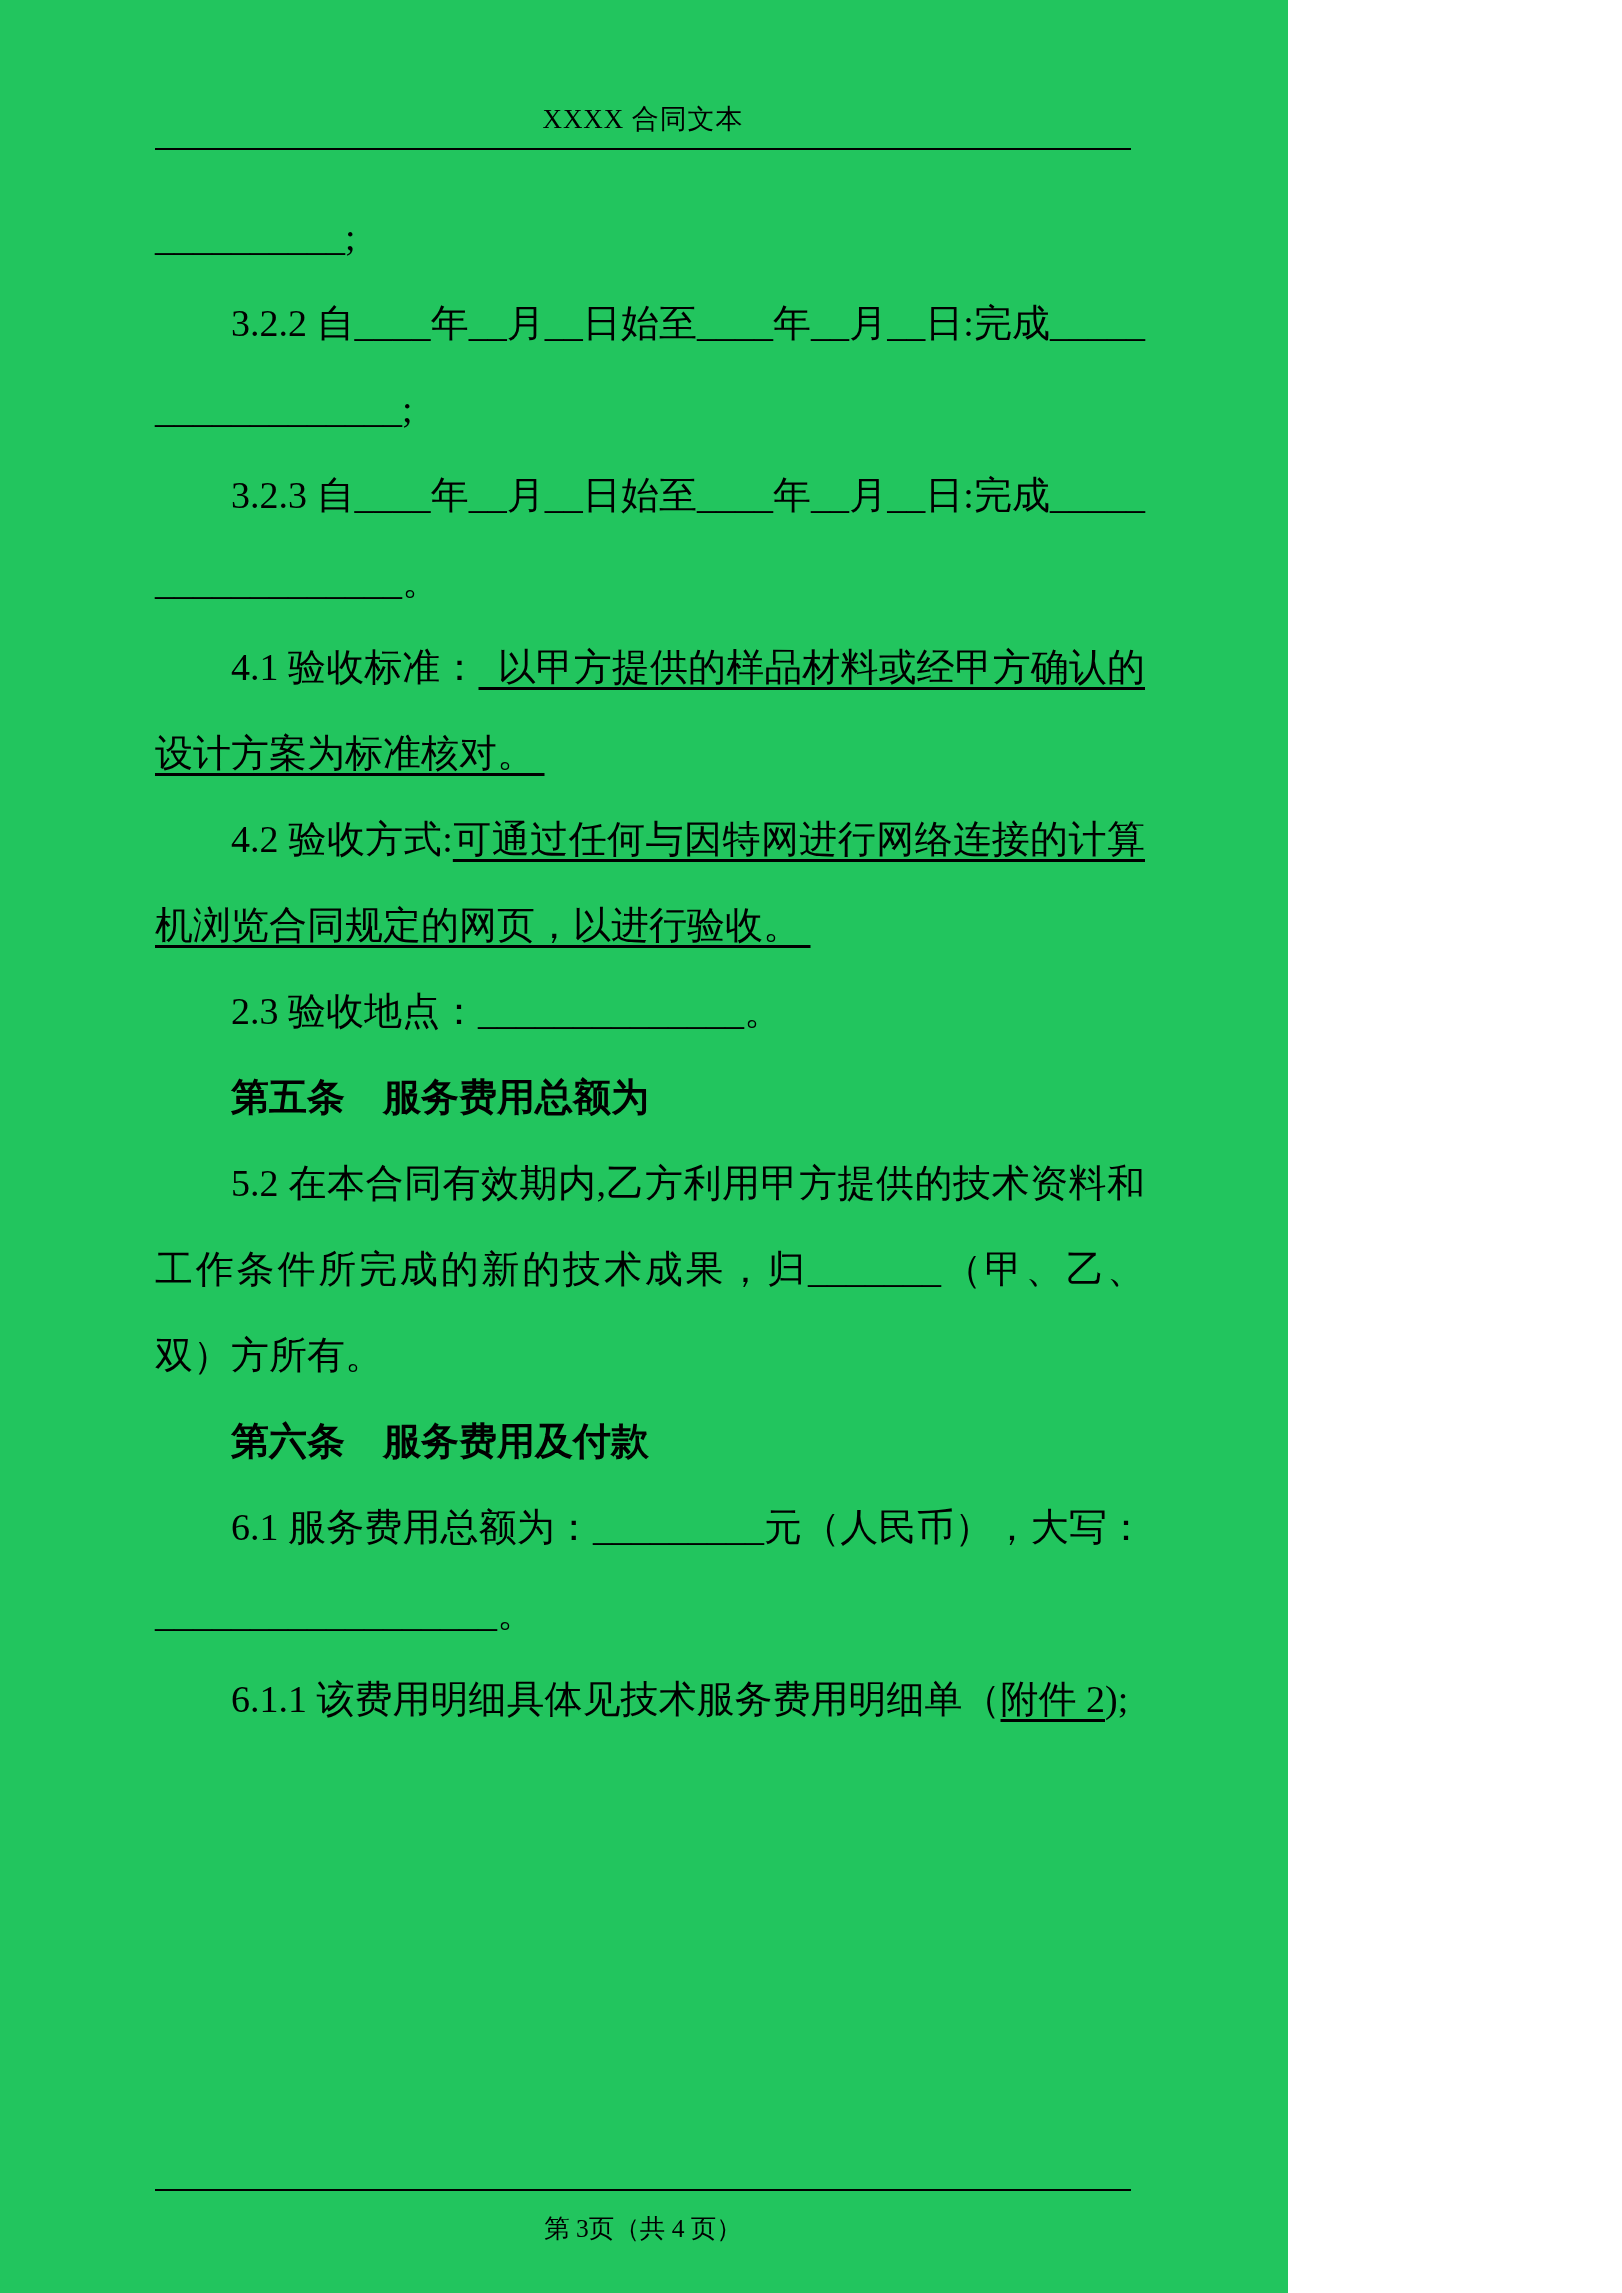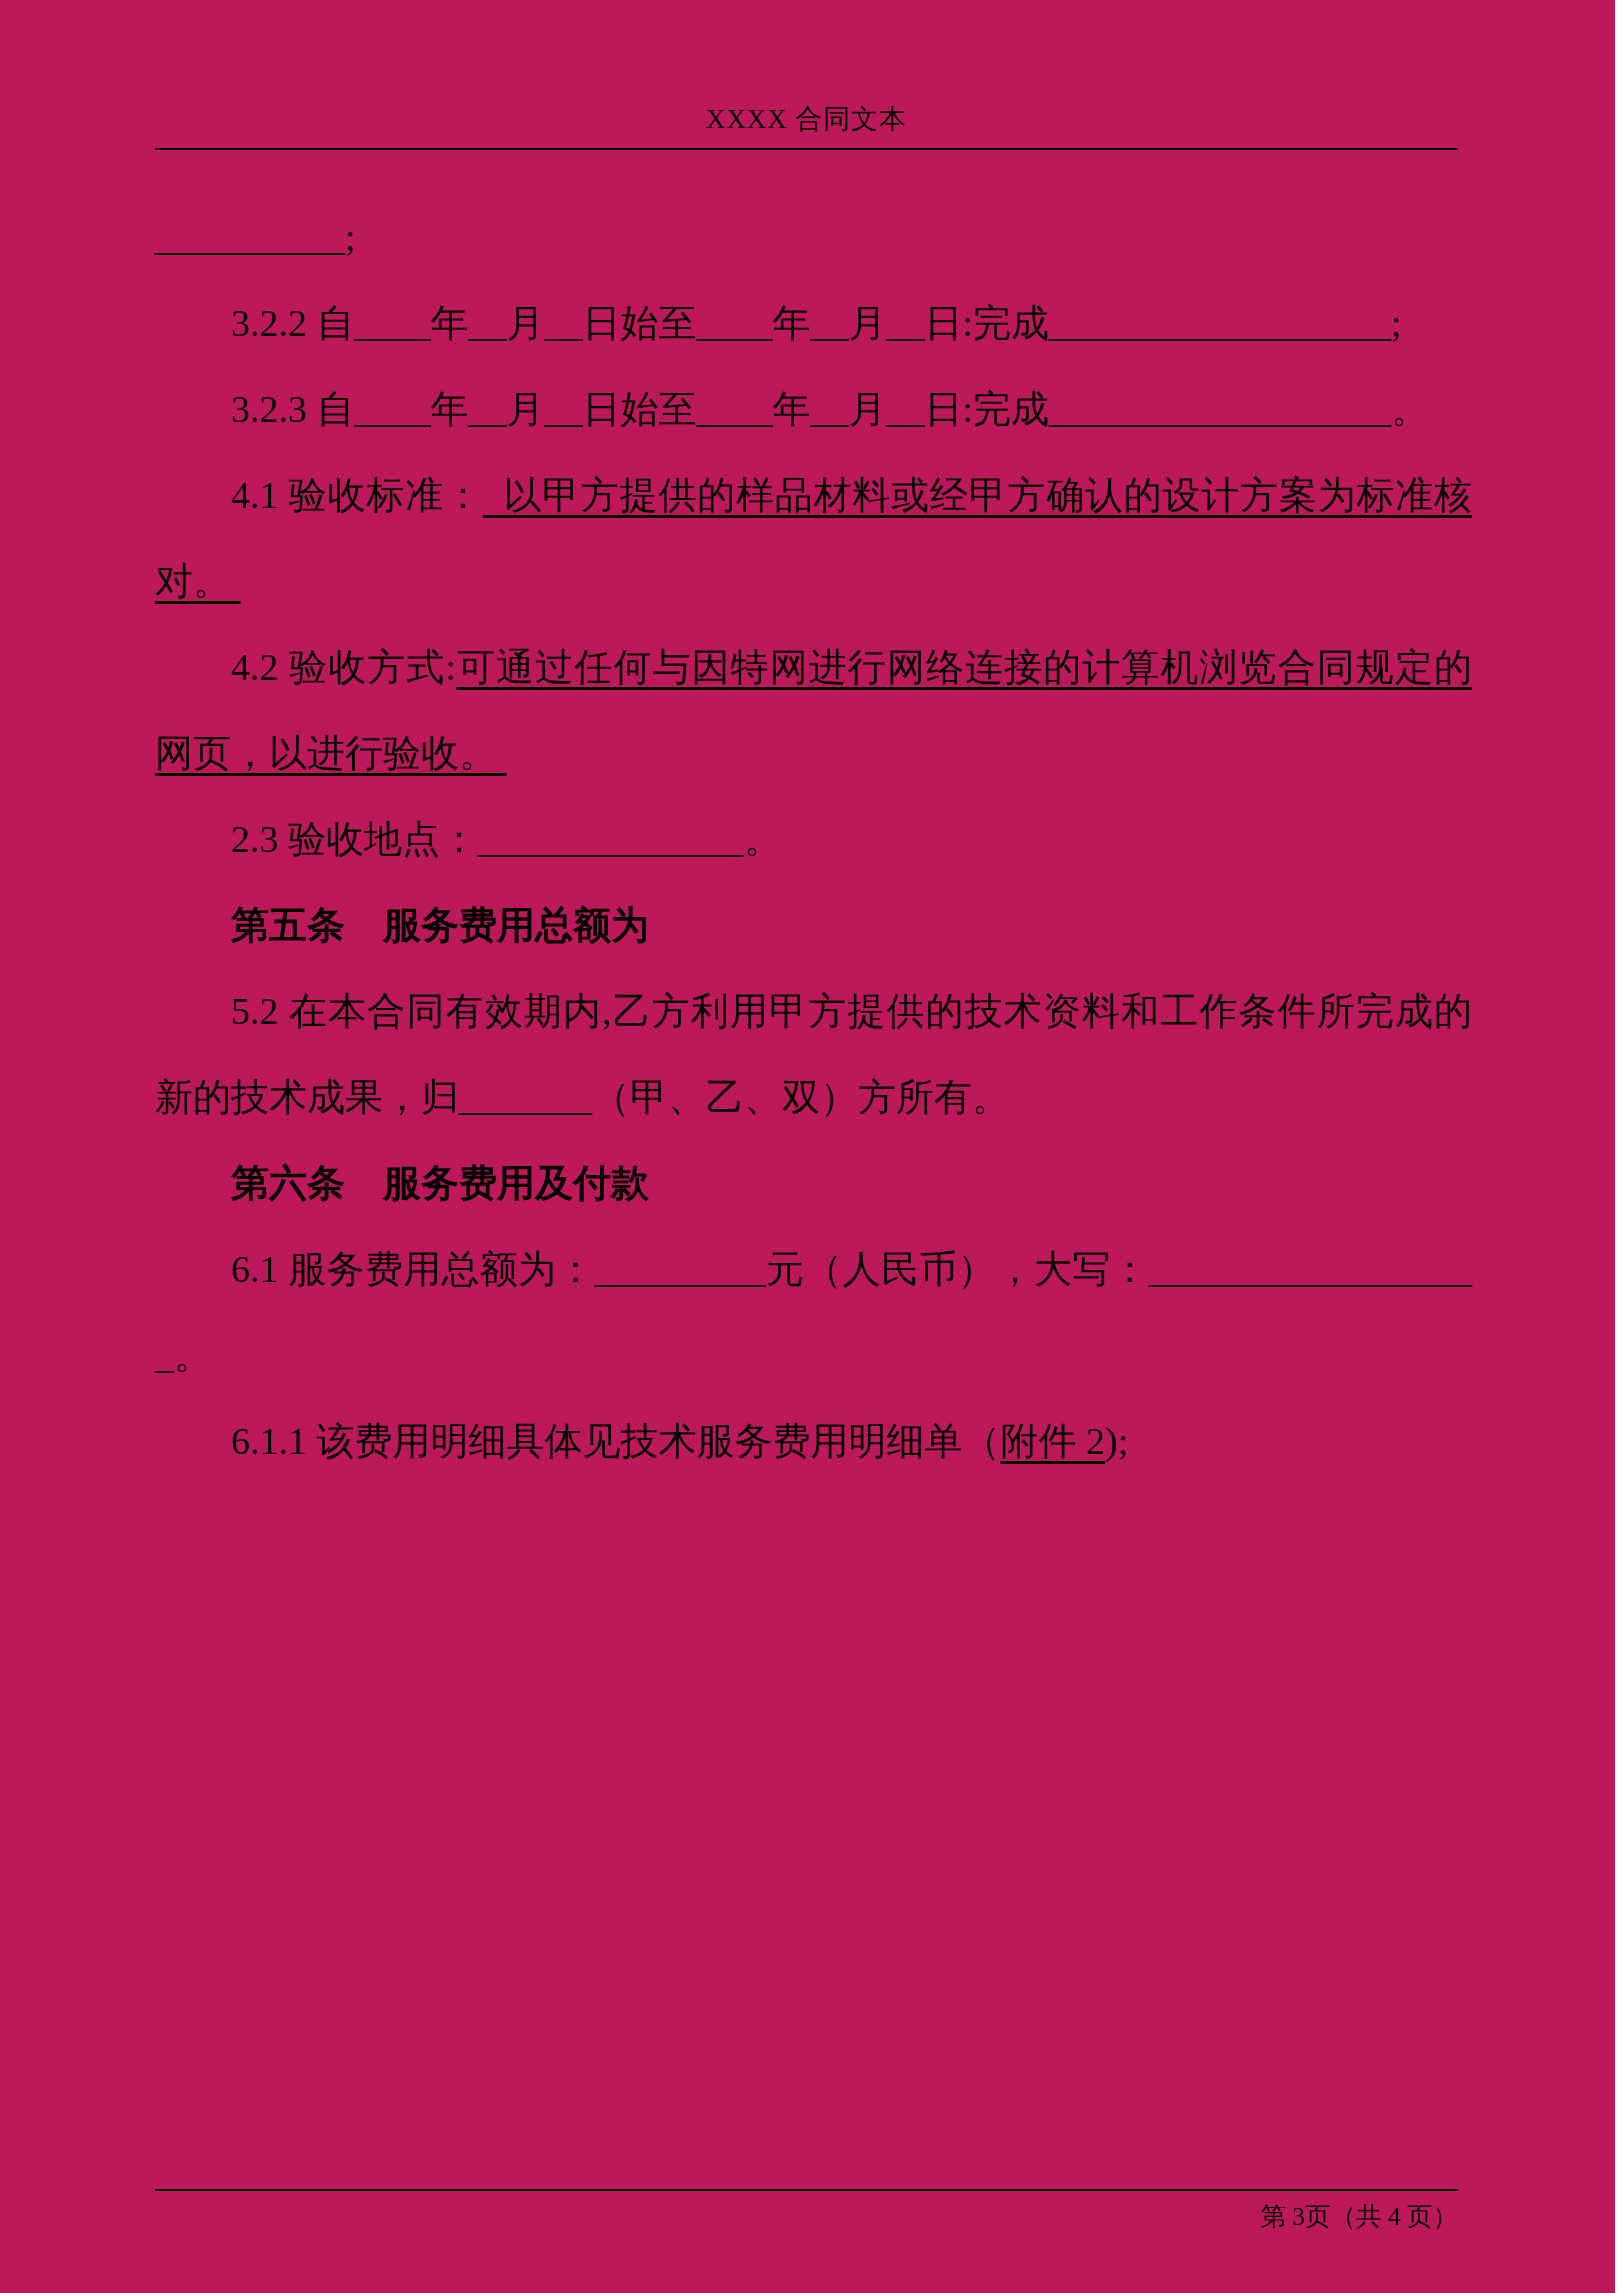--- a/index.html
+++ b/index.html
@@ -3,23 +3,23 @@
 <meta charset="utf-8">
 <title>合同文本</title>
 <style>
   html, body {
     margin: 0;
     padding: 0;
     background: #ffffff;
   }
   .page {
     position: relative;
-    width: 1615px;
+    width: 1288px;
     height: 2294px;
-    background: #be185d;
+    background: #22c55e;
     color: #000000;
     font-family: "Liberation Serif", "DejaVu Serif", serif;
     overflow: hidden;
   }
   
   .page-header {
     position: absolute;
     top: 0;
     left: 155px;
     right: 157px;
@@ -67,23 +67,24 @@
     top: 2189px;
     left: 155px;
     right: 157px;
   }
   .footer-rule {
     border-top: 2.7px solid #000000;
     height: 0;
   }
   .footer-text {
     padding-top: 9px;
-    text-align: right;
+    text-align: center;
     font-size: 25.5px;
     line-height: 33px;
+    margin-top: 12px;
   }
 </style>
 </head>
 <body>
 
 <div class="page">
 
   <header class="page-header">
     <div class="header-title">XXXX 合同文本</div>
     <div class="header-rule"></div>

